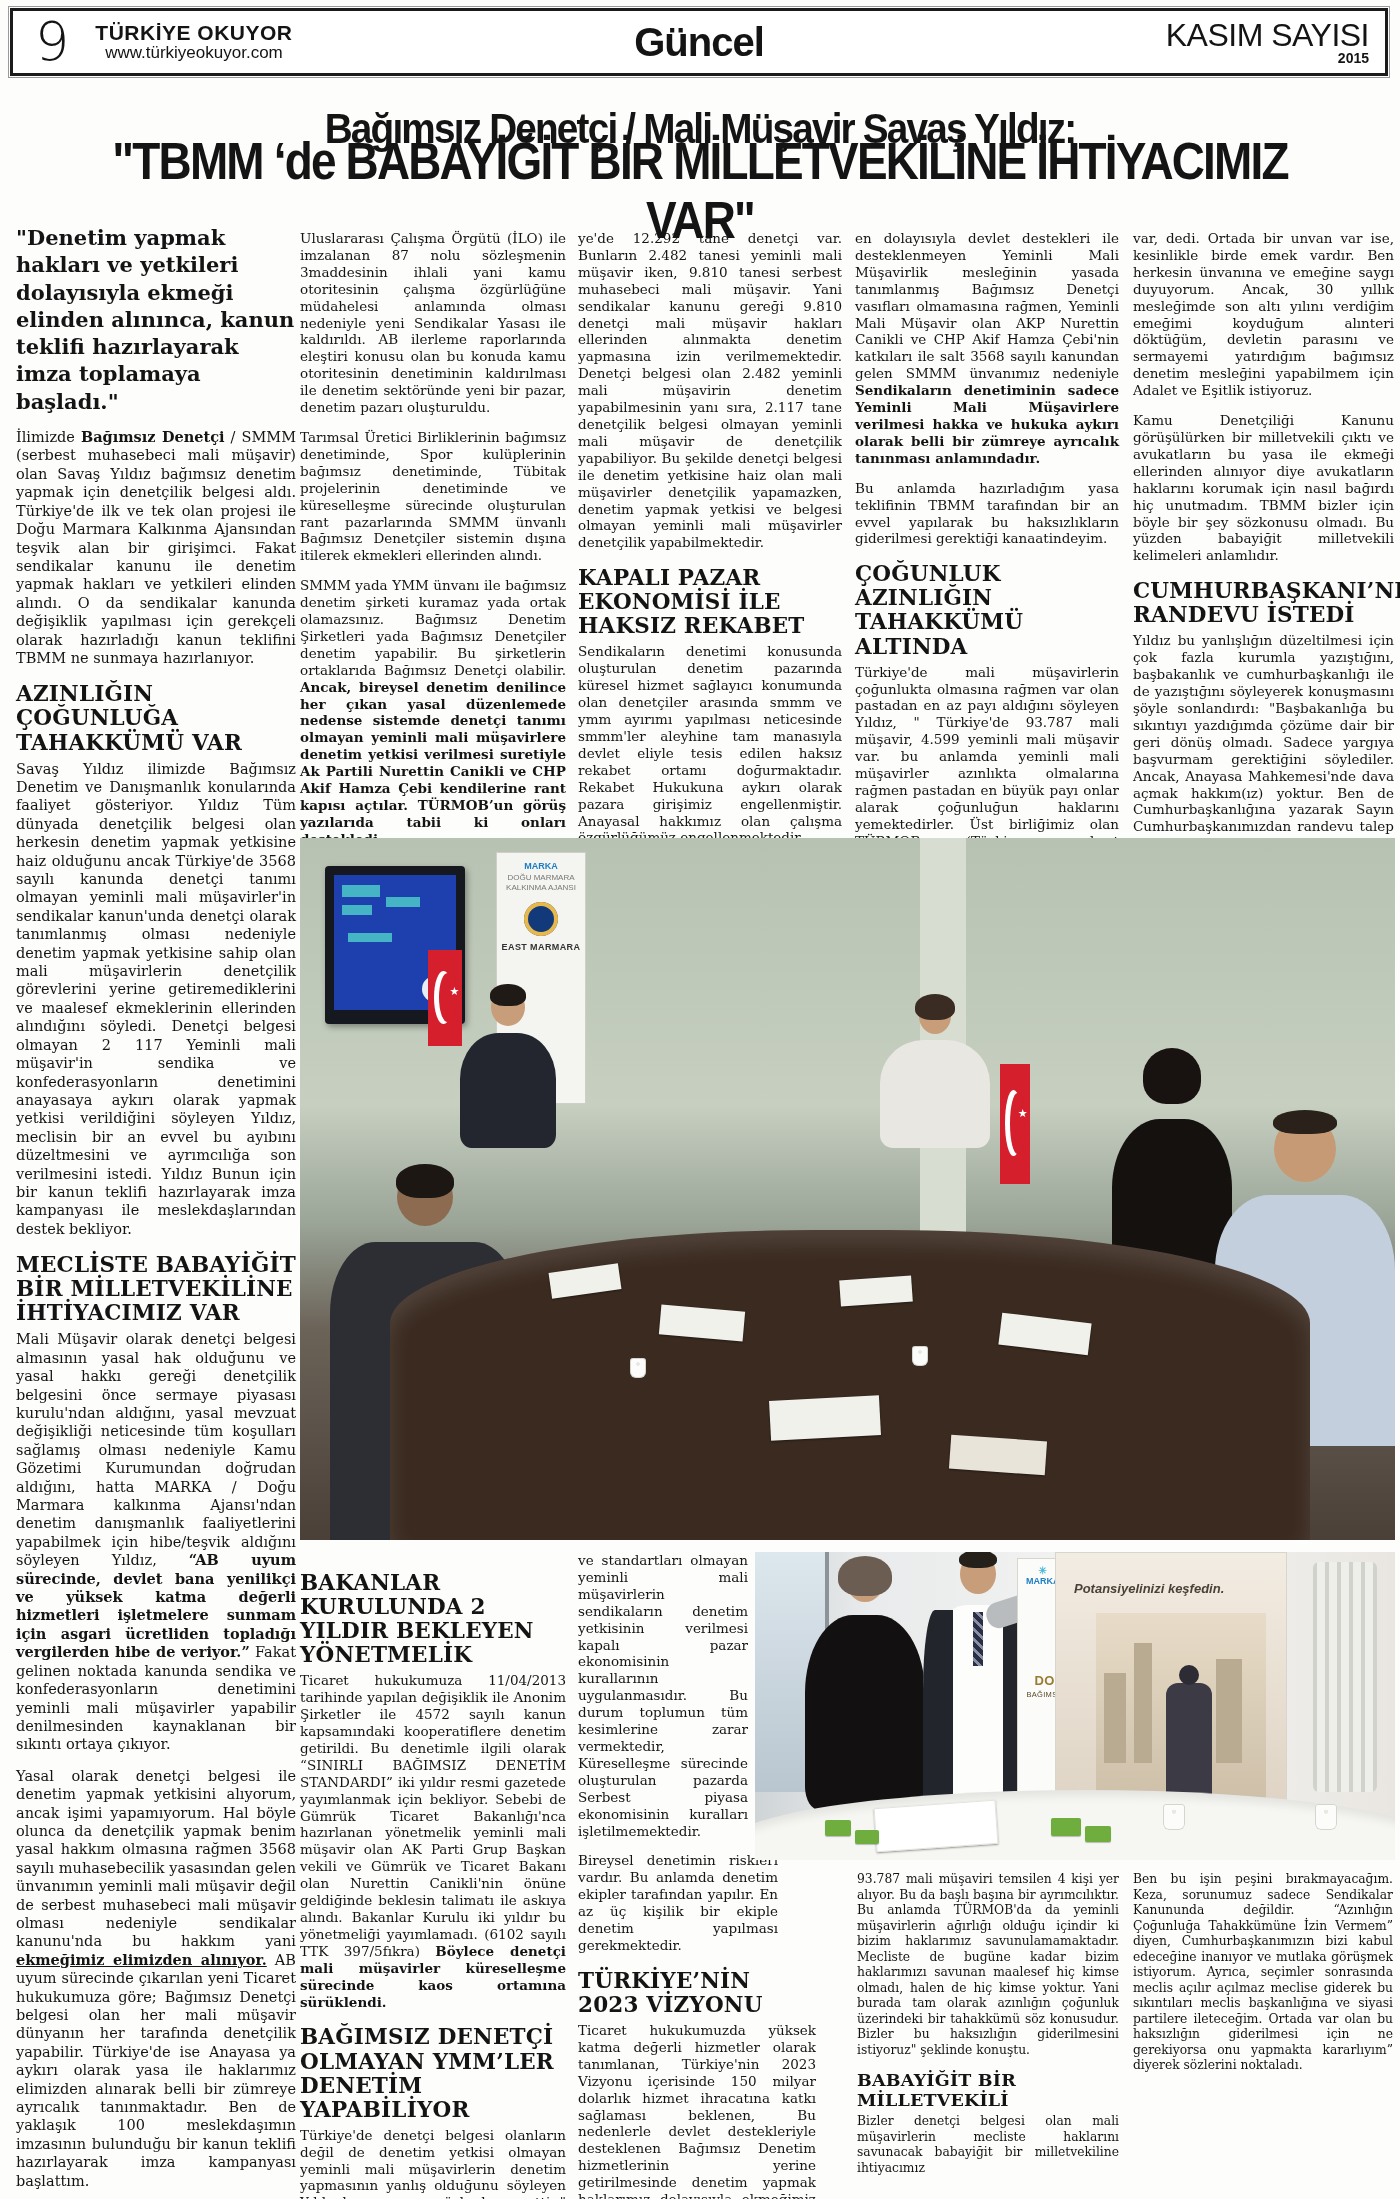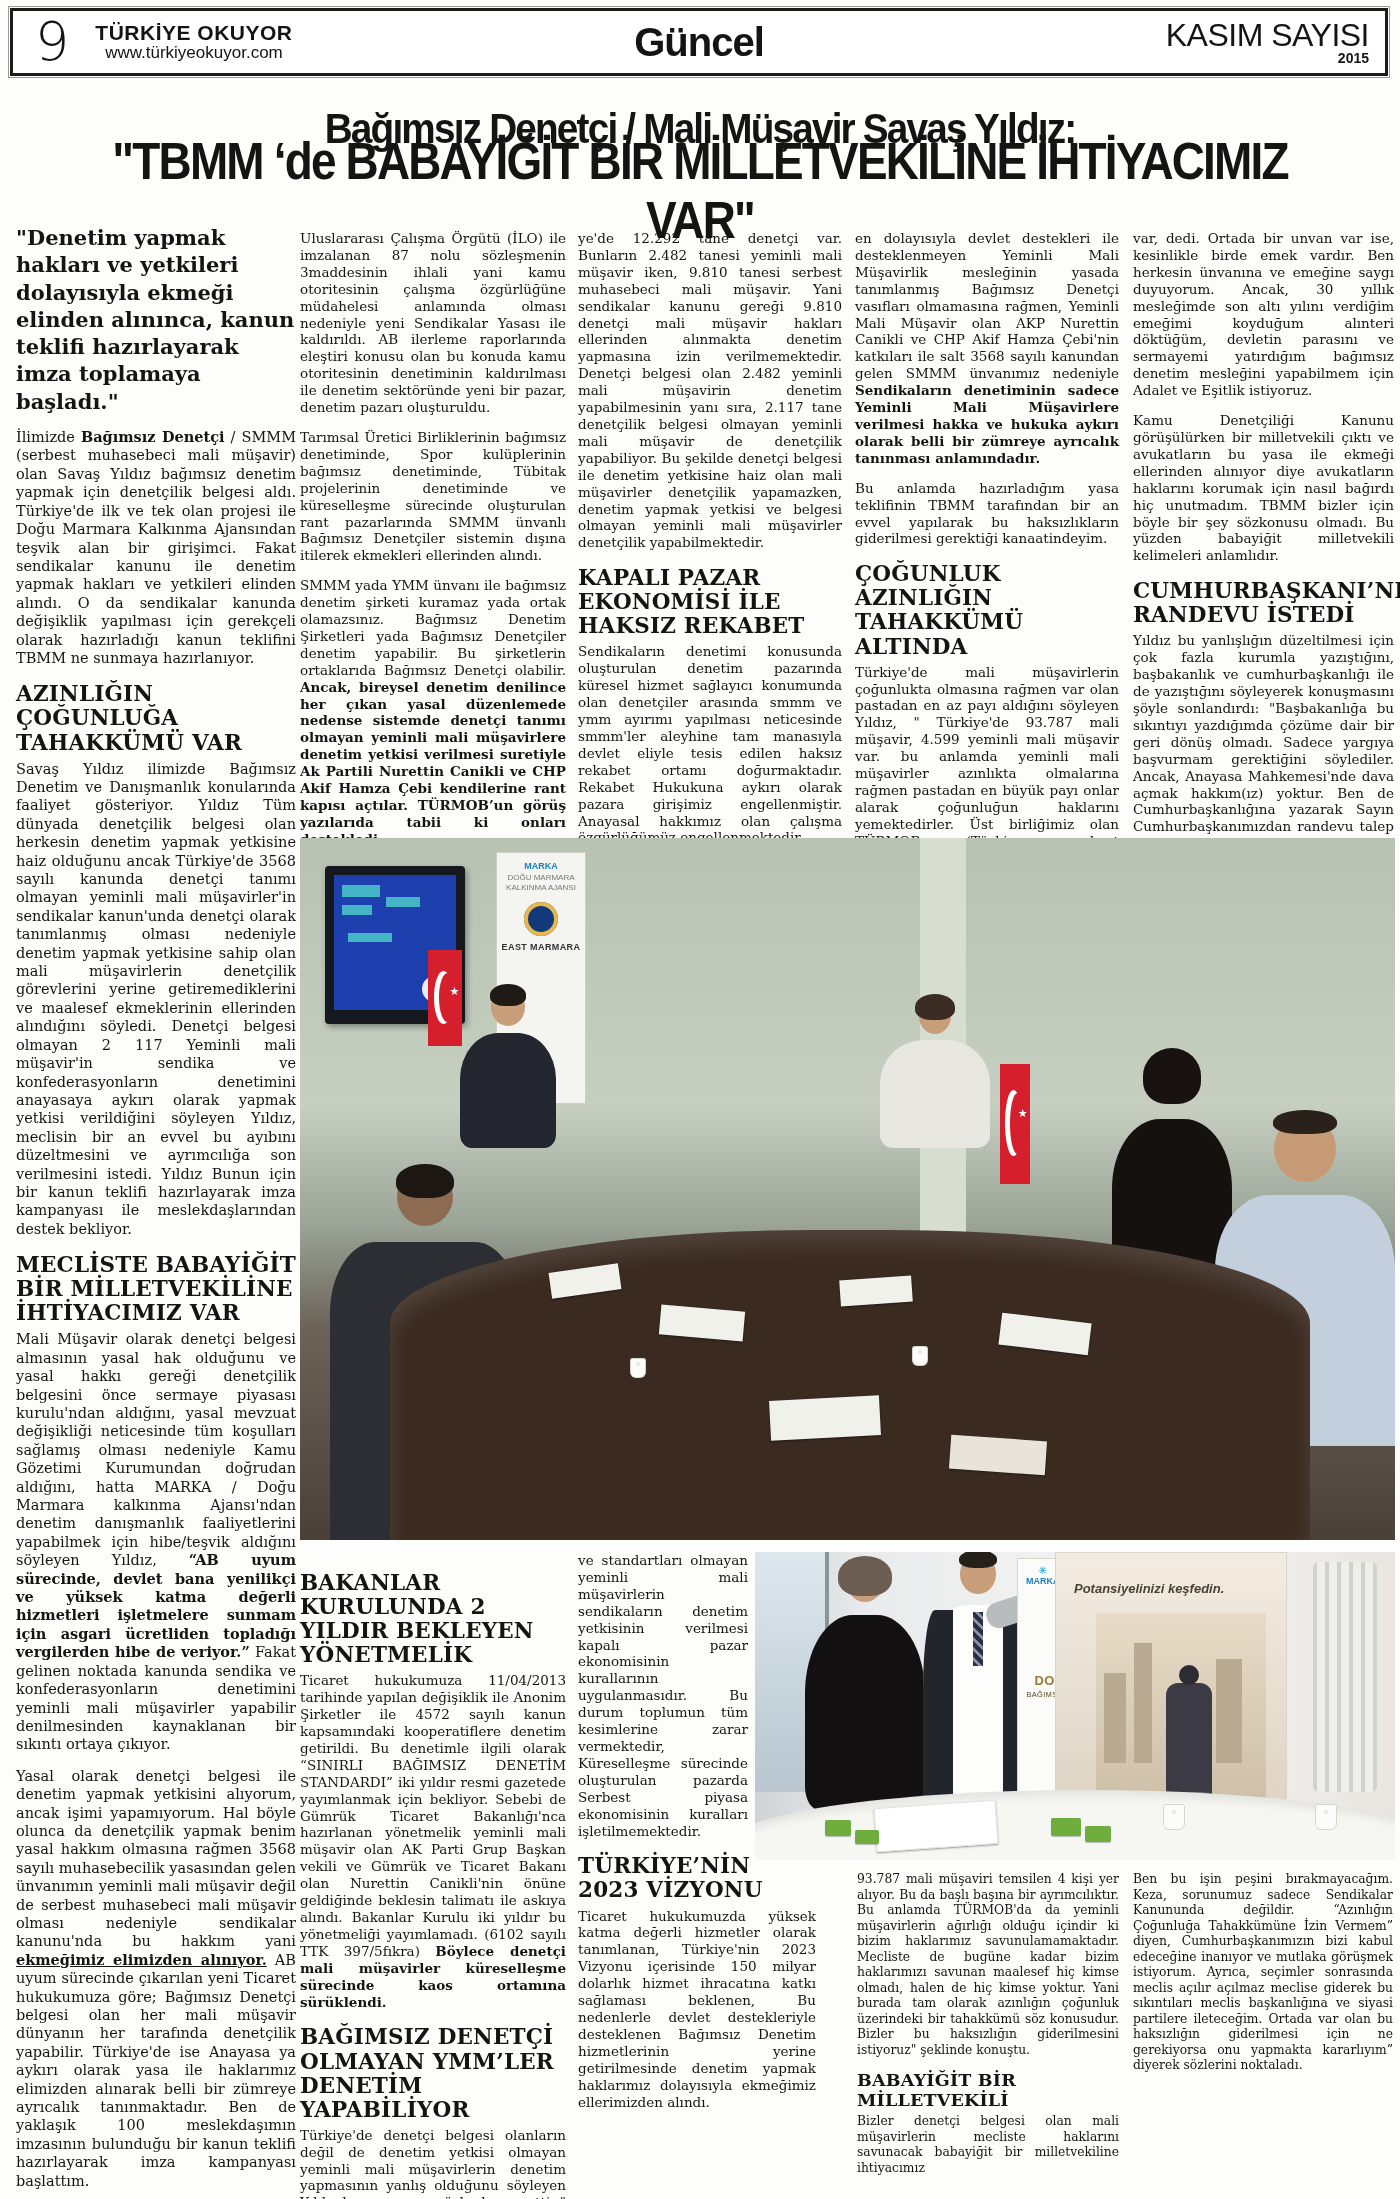--- a/index.html
+++ b/index.html
@@ -171,20 +171,21 @@
       <p class="para" data-interactable="false"><span data-interactable="false">Yıldız bu yanlışlığın düzeltilmesi için çok fazla kurumla yazıştığını, başbakanlık ve cumhurbaşkanlığı ile de yazıştığını söyleyerek konuşmasını şöyle sonlandırdı: "Başbakanlığa bu sıkıntıyı yazdığımda çözüme dair bir geri dönüş olmadı. Sadece yargıya başvurmam gerektiğini söylediler. Ancak, Anayasa Mahkemesi'nde dava açmak hakkım(ız) yoktur. Ben de Cumhurbaşkanlığına yazarak Sayın Cumhurbaşkanımızdan randevu talep ettim. Cumhurbaşkanımızın yoğun</span></p>
     </div>
   <div class="col" id="col2b" data-interactable="false">
       <h3 class="sec-h" data-interactable="false">BAKANLAR KURULUNDA 2 YILDIR BEKLEYEN YÖNETMELİK</h3>
       <p class="para" data-interactable="false"><span data-interactable="false">Ticaret hukukumuza 11/04/2013 tarihinde yapılan değişiklik ile Anonim Şirketler ile 4572 sayılı kanun kapsamındaki kooperatiflere denetim getirildi. Bu denetimle ilgili olarak “SINIRLI BAĞIMSIZ DENETİM STANDARDI” iki yıldır resmi gazetede yayımlanmak için bekliyor. Sebebi de Gümrük Ticaret Bakanlığı'nca hazırlanan yönetmelik yeminli mali müşavir olan AK Parti Grup Başkan vekili ve Gümrük ve Ticaret Bakanı olan Nurettin Canikli'nin önüne geldiğinde beklesin talimatı ile askıya alındı. Bakanlar Kurulu iki yıldır bu yönetmeliği yayımlamadı. (6102 sayılı TTK 397/5fıkra) </span><span data-interactable="false" style="font-weight: bold;">Böylece denetçi mali müşavirler küreselleşme sürecinde kaos ortamına sürüklendi.</span></p>
       <h3 class="sec-h" data-interactable="false">BAĞIMSIZ DENETÇİ OLMAYAN YMM’LER DENETİM YAPABİLİYOR</h3>
       <p class="para" data-interactable="false"><span data-interactable="false">Türkiye'de denetçi belgesi olanların değil de denetim yetkisi olmayan yeminli mali müşavirlerin denetim yapmasının yanlış olduğunu söyleyen Yıldız konuşmasına şöyle devam etti: " Türkiye'de toplamda 93.787 serbest muhasebeci mali müşavir, 4.599 tane yeminli mali müşavir var. Yine Türki-</span></p>
     </div>
   <div class="col" id="col3b" data-interactable="false">
       <p class="para" data-interactable="false" style="width: 170px;"><span data-interactable="false">ve standartları olmayan yeminli mali müşavirlerin sendikaların denetim yetkisinin verilmesi kapalı pazar ekonomisinin kurallarının uygulanmasıdır. Bu durum toplumun tüm kesimlerine zarar vermektedir, Küreselleşme sürecinde oluşturulan pazarda Serbest piyasa ekonomisinin kuralları işletilmemektedir.</span></p>
+      <p class="para" data-interactable="false" style="width: 200px;"><span data-interactable="false">Bireysel denetimin riskleri vardır. Bu anlamda denetim ekipler tarafından yapılır. En az üç kişilik bir ekiple denetim yapılması gerekmektedir.</span></p>
       <h3 class="sec-h" data-interactable="false">TÜRKİYE’NİN 2023 VİZYONU</h3>
       <p class="para" data-interactable="false"><span data-interactable="false">Ticaret hukukumuzda yüksek katma değerli hizmetler olarak tanımlanan, Türkiye'nin 2023 Vizyonu içerisinde 150 milyar dolarlık hizmet ihracatına katkı sağlaması beklenen, Bu nedenlerle devlet destekleriyle desteklenen Bağımsız Denetim hizmetlerinin yerine getirilmesinde denetim yapmak haklarımız dolayısıyla ekmeğimiz ellerimizden alındı.</span></p>
     </div>
   <div class="col" id="col4b" data-interactable="false">
       <p class="para" data-interactable="false"><span data-interactable="false">93.787 mali müşaviri temsilen 4 kişi yer alıyor. Bu da başlı başına bir ayrımcılıktır. Bu anlamda TÜRMOB'da da yeminli müşavirlerin ağırlığı olduğu içindir ki bizim haklarımız savunulamamaktadır. Mecliste de bugüne kadar bizim haklarımızı savunan maalesef hiç kimse olmadı, halen de hiç kimse yoktur. Yani burada tam olarak azınlığın çoğunluk üzerindeki bir tahakkümü söz konusudur. Bizler bu haksızlığın giderilmesini istiyoruz" şeklinde konuştu.</span></p>
       <h3 class="sec-h" data-interactable="false">BABAYİĞİT BİR MİLLETVEKİLİ</h3>
       <p class="para" data-interactable="false"><span data-interactable="false">Bizler denetçi belgesi olan mali müşavirlerin mecliste haklarını savunacak babayiğit bir milletvekiline ihtiyacımız</span></p>
     </div>
   <div class="col" id="col5b" data-interactable="false">
       <p class="para" data-interactable="false"><span data-interactable="false">Ben bu işin peşini bırakmayacağım. Keza, sorunumuz sadece Sendikalar Kanununda değildir. “Azınlığın Çoğunluğa Tahakkümüne İzin Vermem” diyen, Cumhurbaşkanımızın bizi kabul edeceğine inanıyor ve mutlaka görüşmek istiyorum. Ayrıca, seçimler sonrasında meclis açılır açılmaz meclise giderek bu sıkıntıları meclis başkanlığına ve siyasi partilere ileteceğim. Ortada var olan bu haksızlığın giderilmesi için ne gerekiyorsa onu yapmakta kararlıyım” diyerek sözlerini noktaladı.</span></p>

